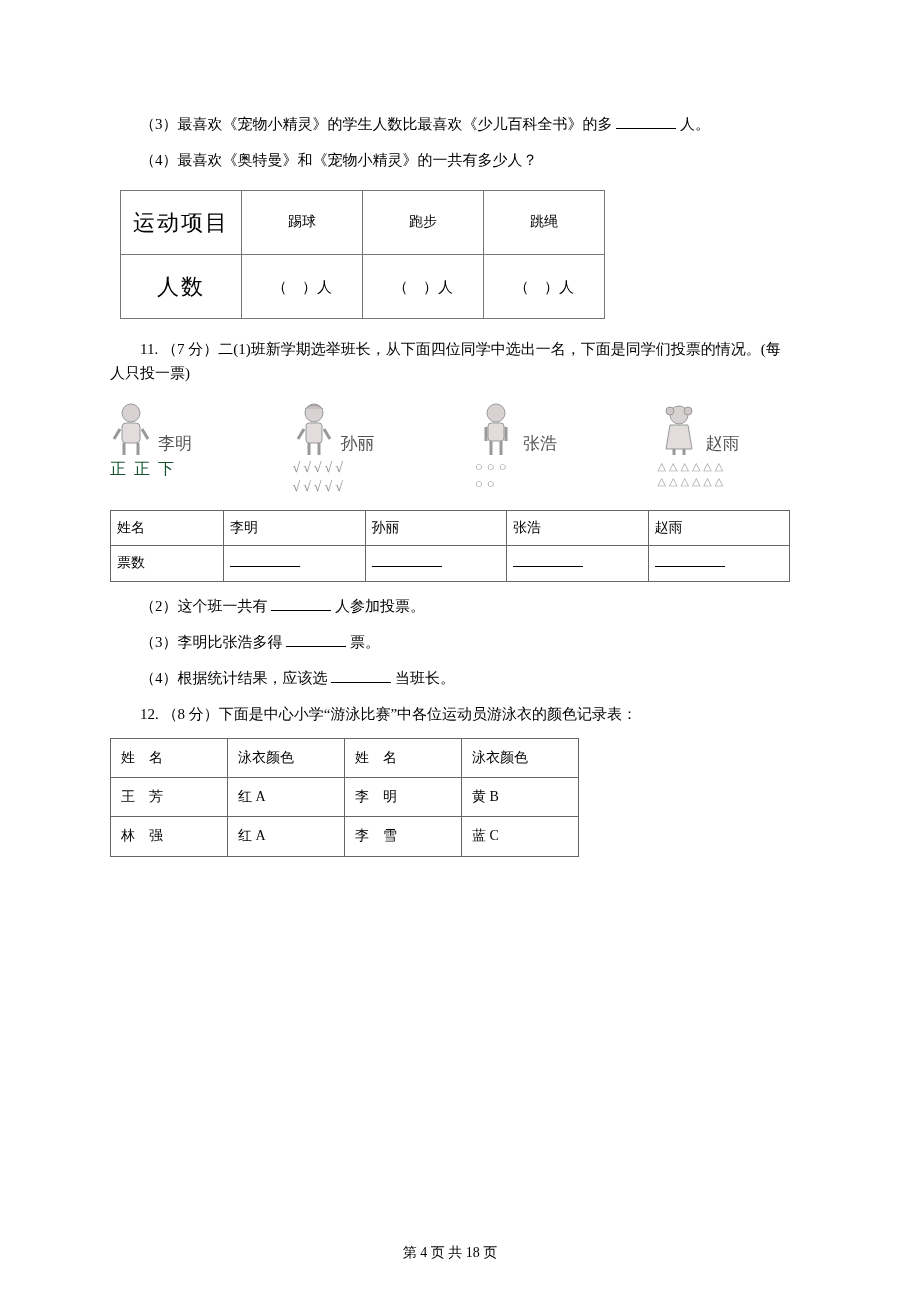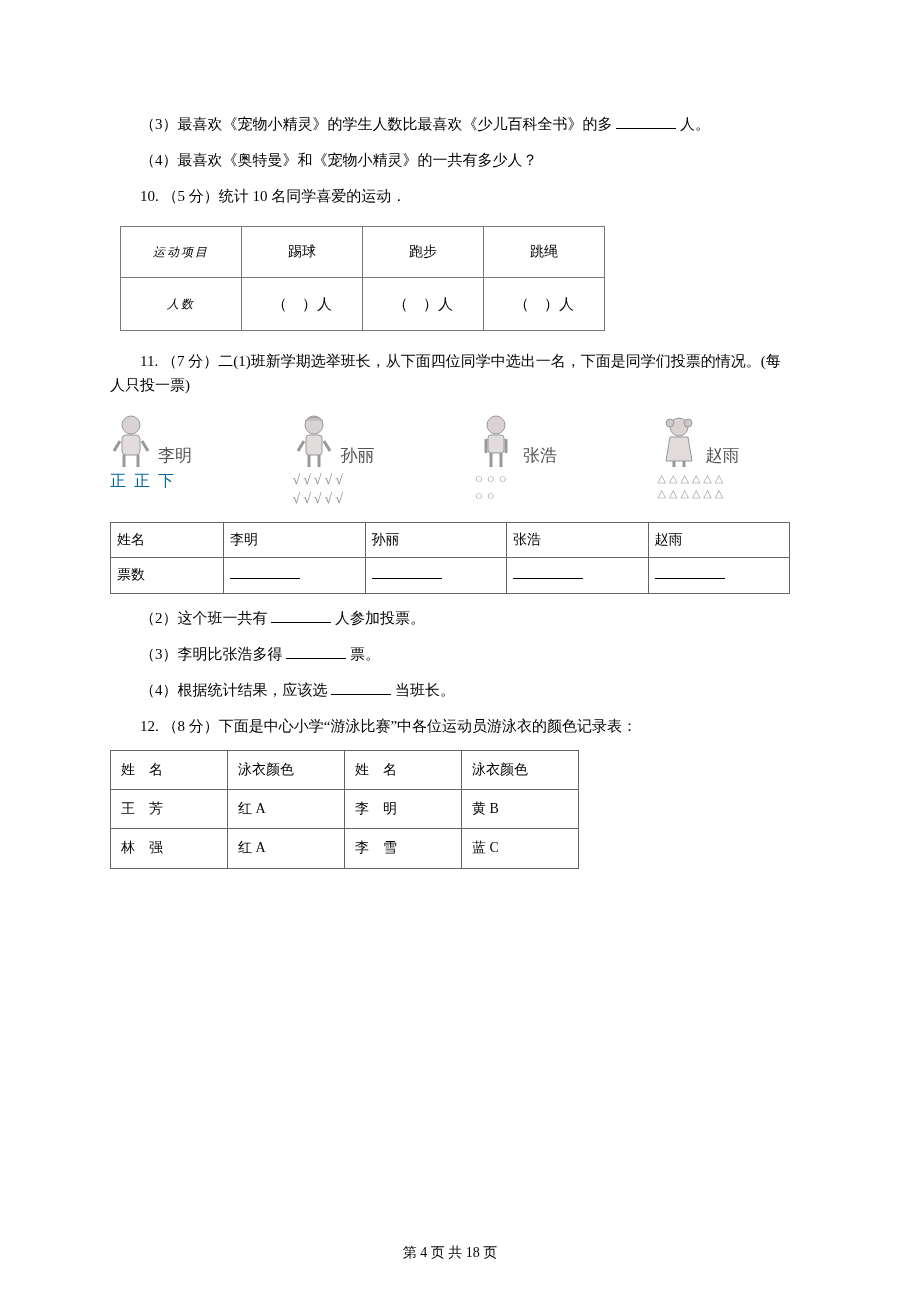--- a/index.html
+++ b/index.html
@@ -36,23 +36,22 @@
     margin: 18px 0 18px 10px;
   }
   .sports-table td {
     border: 1px solid #777;
     padding: 14px 12px;
     text-align: center;
     font-size: 14px;
     min-width: 96px;
   }
   .sports-table .row-label {
-    font-size: 12px;
+    font-size: 22px;
     letter-spacing: 2px;
-    font-style: italic;
   }
   .sports-table .cell-people {
     font-size: 15px;
     white-space: nowrap;
   }
 
   
   .candidates {
     display: flex;
     gap: 50px;
@@ -73,21 +72,21 @@
     display: block;
   }
   .cand .name {
     font-family: "KaiTi", "楷体", serif;
     font-size: 17px;
     color: #555;
   }
   .cand .marks {
     font-family: "KaiTi", "楷体", serif;
     font-size: 16px;
-    color: #0369a1;
+    color: #14532d;
     letter-spacing: 2px;
     line-height: 1.2;
     margin-top: 2px;
     white-space: pre;
   }
   .cand .checks {
     font-size: 14px;
     color: #888;
     letter-spacing: 3px;
     line-height: 1.3;
@@ -159,21 +158,20 @@
 <div class="page">
 
   <p class="para">
     <span>（3）最喜欢《宠物小精灵》的学生人数比最喜欢《少儿百科全书》的多</span>
     <span class="blank"></span>
     <span>人。</span>
   </p>
 
   <p class="para">（4）最喜欢《奥特曼》和《宠物小精灵》的一共有多少人？</p>
 
-  <p class="para">10. （5 分）统计 10 名同学喜爱的运动．</p>
 
   <table class="sports-table">
     <tbody>
         <tr>
       <td class="row-label">运动项目</td>
       <td>踢球</td>
       <td>跑步</td>
       <td>跳绳</td>
     </tr>
     <tr>

